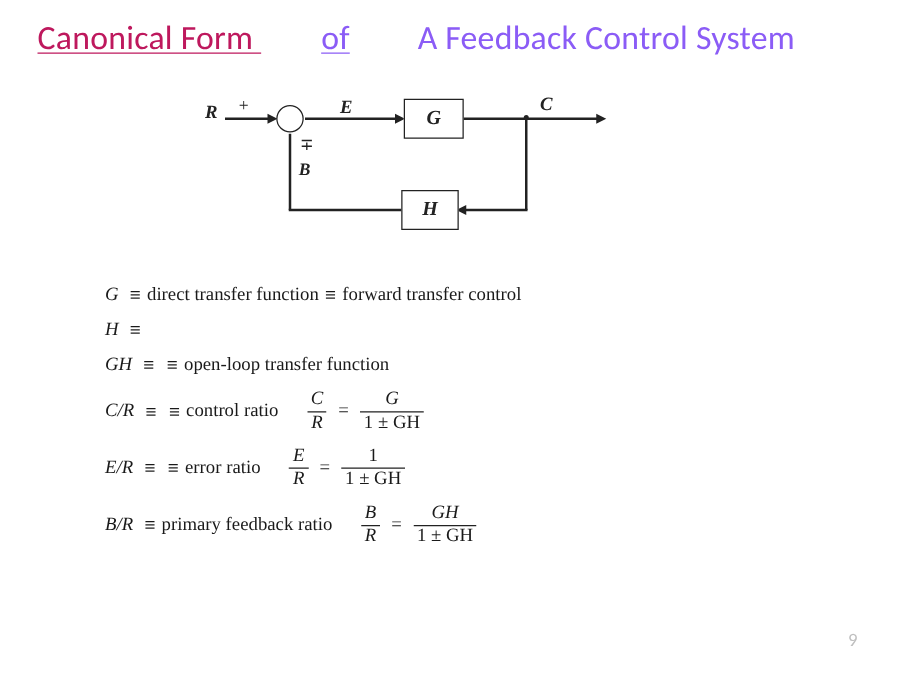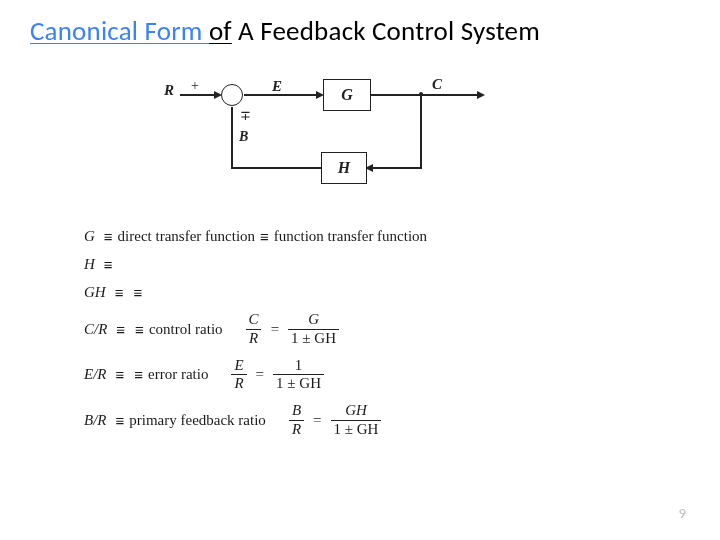--- a/index.html
+++ b/index.html
@@ -13,22 +13,22 @@
     overflow: hidden;
   }
   .title {
     position: absolute;
     left: 30px;
     top: 14px;
     font-size: 27px;
     font-weight: 400;
     letter-spacing: 0.2px;
   }
-  .title .red { color: #3b82f6; }
-  .title .black { color: #000000; }
+  .title .red { color: #be185d; }
+  .title .black { color: #8b5cf6; margin-left: 48px; }
   .title .underline { text-decoration: underline; text-decoration-thickness: 1.3px; text-underline-offset: 3px; }
   .page-num {
     position: absolute;
     right: 34px;
     bottom: 18px;
     color: #bfbfbf;
     font-size: 15px;
   }
 
   
@@ -170,32 +170,33 @@
   <span class="sig" style="left:73px; top:57px; font-size:14px;">B</span>
 </div>
 
 <div class="defs">
 
   <div class="row">
     <span class="sym">G</span>
     <span class="eqv">≡</span>
     <span>direct transfer function</span>
     <span class="eqv">≡</span>
-    <span>function transfer function</span>
+    <span>forward transfer control</span>
   </div>
 
   <div class="row">
     <span class="sym">H</span>
     <span class="eqv">≡</span>
   </div>
 
   <div class="row">
     <span class="sym">GH</span>
     <span class="eqv">≡</span>
     <span class="eqv">≡</span>
+    <span>open-loop transfer function</span>
   </div>
 
   <div class="row">
     <span class="sym">C/R</span>
     <span class="eqv">≡</span>
     <span class="eqv">≡</span>
     <span>control ratio</span>
     <span class="eqline">
       <span class="frac">
         <span class="num">C</span>

